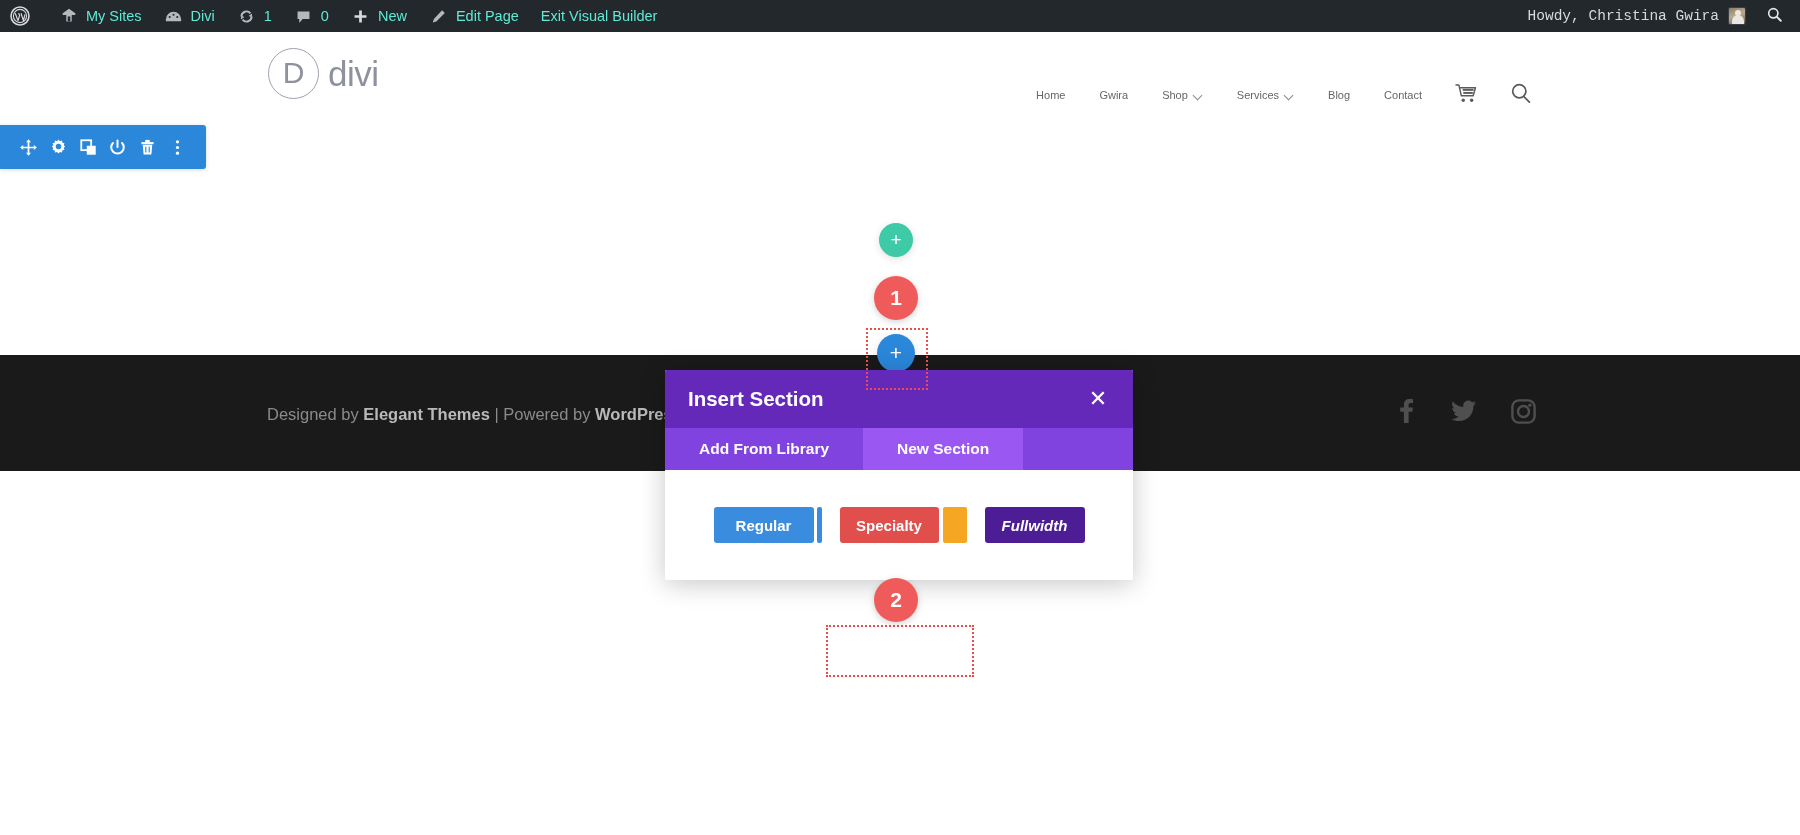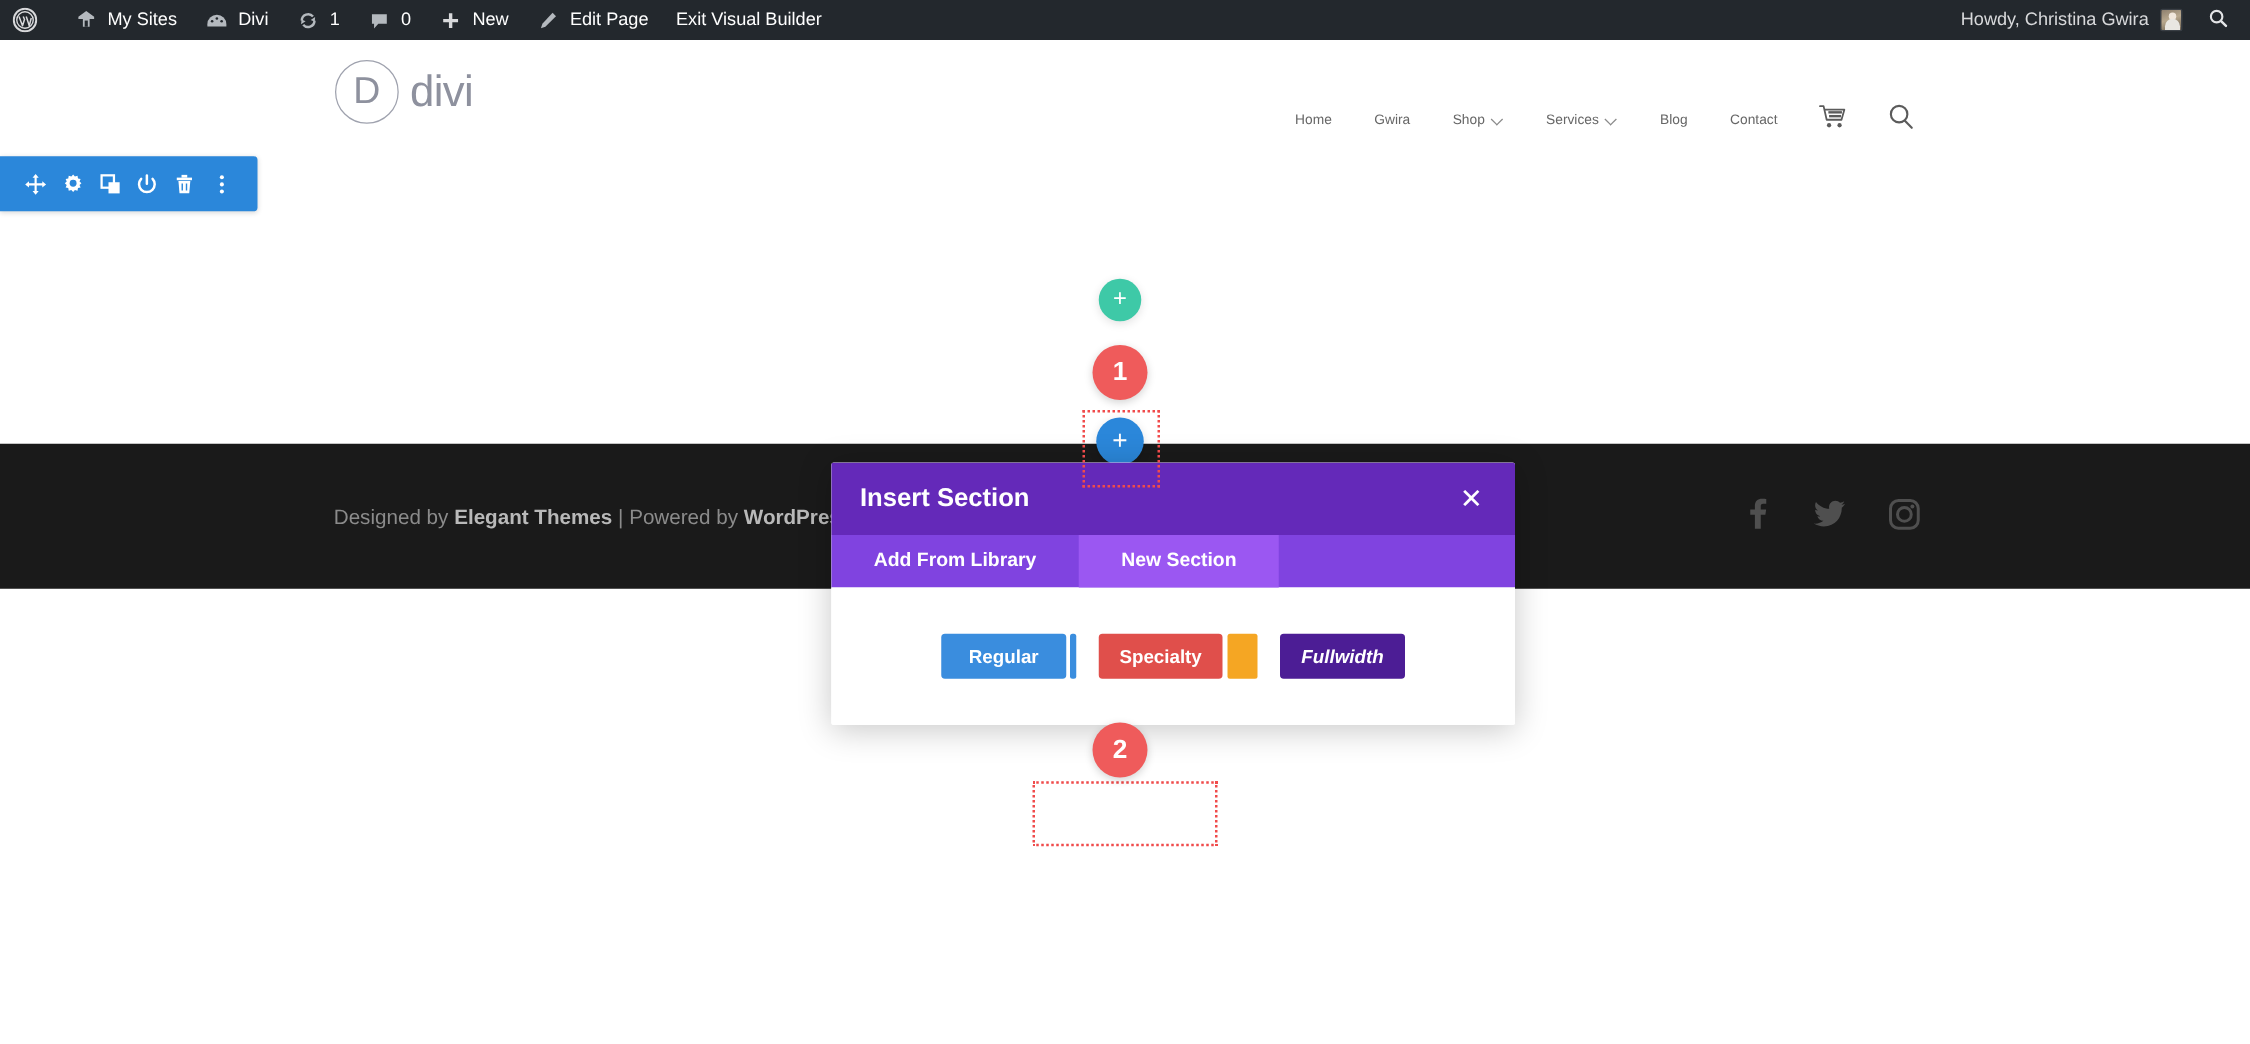--- a/index.html
+++ b/index.html
@@ -18,29 +18,29 @@
     width: 1800px; height: 32px;
     background: #23282d;
     display: flex; align-items: center;
     color: #c3c4c7;
     font-size: 14.5px;
   }
   .ab-group { display: flex; align-items: center; }
   .ab-item {
     display: flex; align-items: center; gap: 7px;
     height: 32px; padding: 0 11px;
-    color: #ffffff; text-decoration: none;
+    color: #5eead4; text-decoration: none;
     white-space: nowrap;
   }
   .ab-item:first-child { padding-left: 10px; }
   .ab-icn { display: inline-flex; align-items: center; justify-content: center; width: 20px; height: 20px; color: #b4b9be; }
   .ab-icn svg { display: block; }
   .ab-spacer { flex: 1; }
   .ab-right { display: flex; align-items: center; padding-right: 8px; }
-  .ab-howdy { display: flex; align-items: center; gap: 9px; padding: 0 10px; color: #d8d9db; white-space: nowrap; }
+  .ab-howdy { display: flex; align-items: center; gap: 9px; padding: 0 10px; color: #d8d9db; white-space: nowrap; font-family: Liberation Mono, monospace; }
   .avatar {
     width: 18px; height: 18px; border-radius: 2px;
     background: linear-gradient(160deg,#8d7f6e 0%,#b9a98f 45%,#6d6150 100%);
     position: relative; overflow: hidden; border: 1px solid #3a3f45;
   }
   .avatar::after {
     content: ""; position: absolute; left: 3px; bottom: 0;
     width: 12px; height: 9px; border-radius: 6px 6px 0 0;
     background: #e9e7e2;
   }
@@ -151,21 +151,21 @@
     position: absolute;
     border: 2.5px dotted #f04b4b;
     z-index: 35; pointer-events: none;
   }
   .hl-blue { left: 866px; top: 217px; width: 62px; height: 62px; }
   .hl-specialty { left: 826px; top: 514px; width: 148px; height: 52px; }
 
   
   .modal {
     position: absolute; left: 665px; top: 259px;
-    width: 547px;
+    width: 468px;
     background: #ffffff;
     box-shadow: 0 4px 26px rgba(0,0,0,.22);
     z-index: 30;
     border-radius: 2px;
     overflow: hidden;
   }
   .modal-head {
     height: 58px; background: #6429b9;
     display: flex; align-items: center; justify-content: space-between;
     padding: 0 23px;

